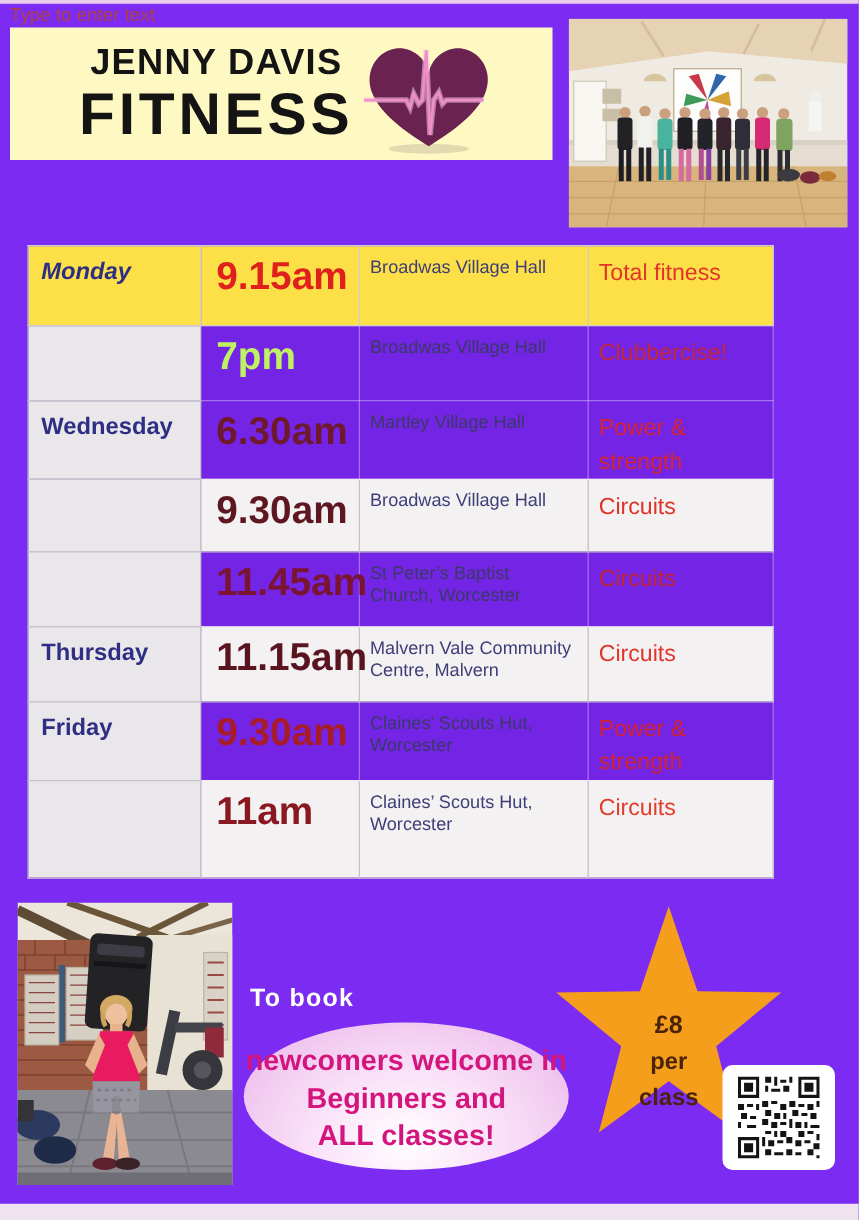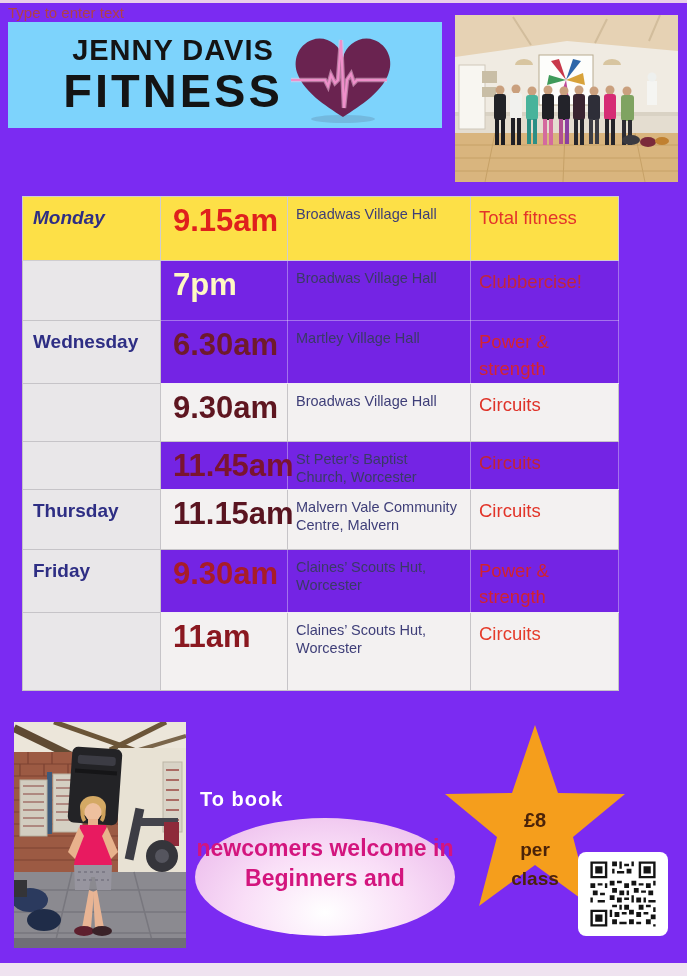--- a/index.html
+++ b/index.html
@@ -3,42 +3,42 @@
 <meta charset="utf-8">
 <style>
   html,body{margin:0;padding:0;}
   body{font-family:"Liberation Sans", sans-serif;}
   .canvas{position:relative;width:687px;height:976px;background:#7b2bf2;overflow:hidden;}
   .edge-strip{position:absolute;left:0;width:687px;background:#efe3f0;}
   .strip-top{top:0;height:3px;background:#e9cfe9;}
   .strip-bottom{top:963px;height:13px;}
   .placeholder-text{position:absolute;left:8px;top:4px;font-size:15px;color:#b04048;}
   
-  .logo-box{position:absolute;left:8px;top:22px;width:434px;height:106px;background:#7dd3fc;}
+  .logo-box{position:absolute;left:8px;top:22px;width:434px;height:106px;background:#fef9c3;}
   .brand{position:absolute;left:30px;top:12px;width:270px;text-align:center;color:#141414;}
   .brand-l1{font-size:29px;font-weight:bold;letter-spacing:1px;}
   .brand-l2{font-size:47px;font-weight:bold;letter-spacing:3px;margin-top:-4px;}
   .heart-wrap{position:absolute;left:283px;top:8px;width:110px;height:94px;}
   .group-photo{position:absolute;left:455px;top:15px;width:223px;height:167px;}
   
   .sched{position:absolute;left:22px;top:196px;width:596px;border-collapse:collapse;table-layout:fixed;}
   .sched td{vertical-align:top;border:1px solid #c6c4c8;}
   tr.r1{height:64px} tr.r2{height:60px} tr.r3{height:63px} tr.r4{height:62px}
-  tr.r5{height:58px} tr.r6{height:48px} tr.r7{height:60px} tr.r8{height:63px} tr.r9{height:78px}
+  tr.r5{height:58px} tr.r6{height:60px} tr.r7{height:60px} tr.r8{height:63px} tr.r9{height:78px}
   .row-gray td{background:#fde047;border-color:#cfcdd0;}
   .row-white td{background:#f3f1f1;}
   .row-purple td{background:#7424e4;border-color:rgba(238,232,248,.4);}
   .row-purple td.day-light,.row-white td.day-light{background:#e9e7e9;border-color:#c6c4c8;}
   .day{font-size:19px;font-weight:bold;color:#2e2e84;padding:10px 6px 0 10px;}
   .r1 .day{font-style:italic;}
   .time{font-size:31px;font-weight:bold;padding:6px 6px 0 12px;}
   .loc{font-size:14.5px;color:#3e3e78;padding:8px 8px 0 8px;line-height:1.25;}
   .row-purple .loc{color:#3a3a66;}
   .cls{font-size:18.5px;padding:8px 6px 0 8px;line-height:1.45;}
-  .r1 .time{color:#df201d}.r2 .time{color:#fef9c3}.r3 .time{color:#c81f1f}
+  .r1 .time{color:#df201d}.r2 .time{color:#bef264}.r3 .time{color:#c81f1f}
   .r4 .time{color:#6f1a2c}.r5 .time{color:#5e1620}.r6 .time{color:#7a1430}
   .r7 .time{color:#591420}.r8 .time{color:#a81c28}.r9 .time{color:#8a1820}
   .r1 .cls{color:#e3332a}.r2 .cls{color:#c2273a}.r3 .cls{color:#e3352b}
   .r4 .cls{color:#d42530}.r5 .cls{color:#df3228}.r6 .cls{color:#c32532}
   .r7 .cls{color:#e23429}.r8 .cls{color:#d2232e}.r9 .cls{color:#e53b2a}
   
   .gym-photo{position:absolute;left:14px;top:722px;width:172px;height:226px;z-index:5;}
   .to-book{position:absolute;left:200px;top:788px;font-size:20px;font-weight:bold;color:#ffffff;letter-spacing:1px;z-index:4;}
   .welcome-oval{position:absolute;left:195px;top:818px;width:260px;height:118px;border-radius:50%;
     background:radial-gradient(ellipse at 50% 80%, #ffffff 0%, #f9def7 45%, #e8b2e9 100%);
@@ -263,20 +263,21 @@
       <ellipse cx="88" cy="209" rx="10" ry="5" fill="#3a2228"></ellipse>
     </svg>
   </div>
 
   <div class="to-book">To book</div>
 
   <div class="welcome-oval">
     <div class="lines">
       <div>newcomers welcome in</div>
       <div>Beginners and</div>
+      <div>ALL classes!</div>
     </div>
   </div>
 
   <div class="price-star">
     <svg viewBox="0 0 190 200" width="190" height="200">
       <polygon points="95,5 118,73 185,74 133,117 151,186 95,145 39,186 57,117 5,74 72,73" fill="#f59e1c"></polygon>
     </svg>
   </div>
   <div class="star-text">
     <div>£8</div>

